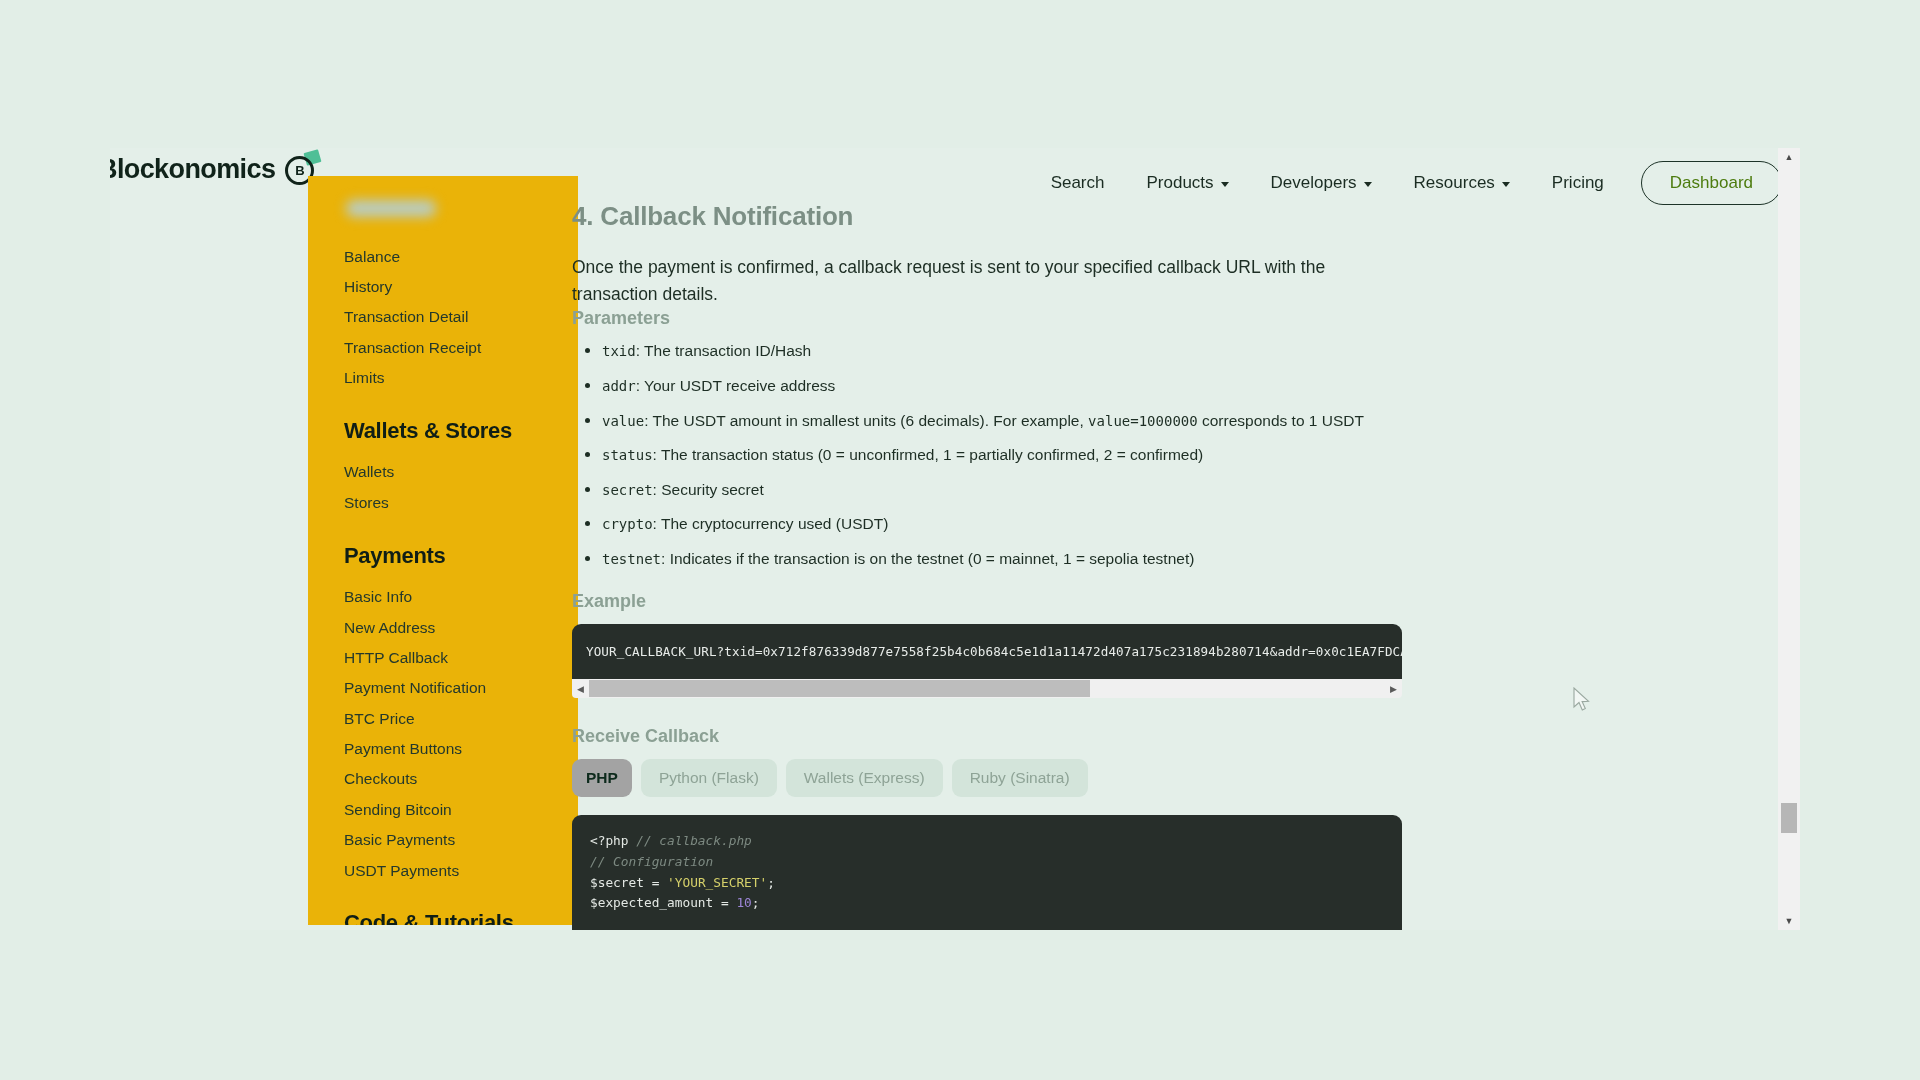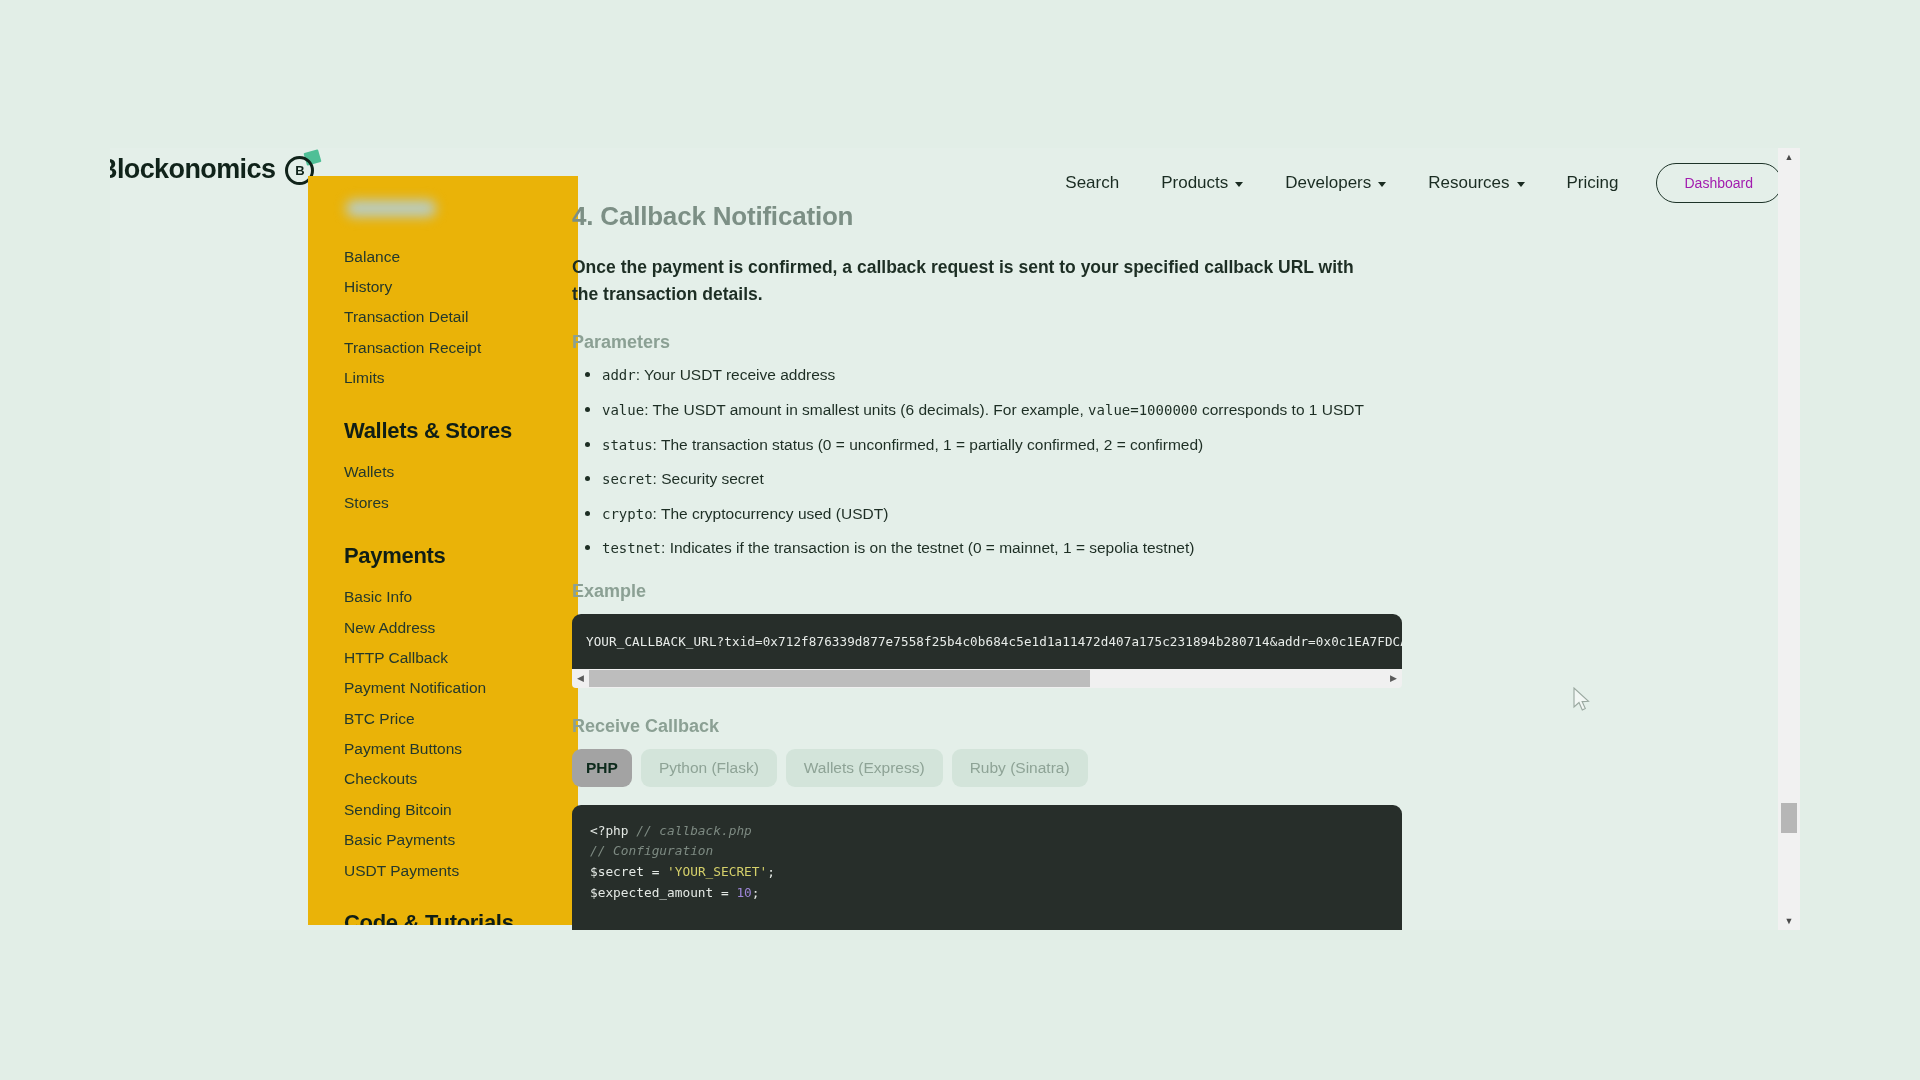--- a/index.html
+++ b/index.html
@@ -74,21 +74,21 @@
     border-right: 4px solid transparent;
     border-top: 5px solid #1a2c22;
     display: inline-block;
     margin-top: 2px;
   }
   #dashboard-btn {
     margin-left: 16px;
     border: 1.6px solid #1d3328;
     border-radius: 28px;
     padding: 11px 28px;
-    font-size: 14px; color: #a21caf;
+    font-size: 17px; color: #4d7c0f;
     background: transparent; cursor: pointer;
     white-space: nowrap;
     font-family: "Liberation Sans", sans-serif;
   }
 
   
   #sidebar {
     position: absolute; left: 198px; top: 28px;
     width: 270px; height: 749px;
     background: #eab308;
@@ -120,21 +120,21 @@
     overflow: hidden;
   }
   .c-inner { padding-left: 0px; width: 830px; }
 
   h2.sec-title {
     font-size: 26px; font-weight: bold; color: #7c8f85;
     margin-bottom: 22px; letter-spacing: -0.2px;
   }
   p.lead {
     font-size: 17.5px; color: #1d2e24; line-height: 1.55;
-    margin-bottom: 24px; max-width: 800px; font-weight: bold;
+    max-width: 800px;
   }
   h3.sub {
     font-size: 18px; font-weight: bold; color: #8ba094;
     margin: 0 0 12px 0;
   }
   ul.params { list-style: none; margin: 0 0 22px 0; }
   ul.params li {
     position: relative;
     font-size: 15.5px; color: #1d2e24;
     padding: 0 0 0 30px; margin-bottom: 14.5px;
@@ -305,20 +305,23 @@
 
     <div id="content">
       <div class="c-inner">
 
         <h2 class="sec-title">4. Callback Notification</h2>
         <p class="lead">Once the payment is confirmed, a callback request is sent to your specified callback URL with the transaction details.</p>
 
         <h3 class="sub">Parameters</h3>
         <ul class="params">
           <li>
+            <code class="mono">txid</code><span>: The transaction ID/Hash</span>
+          </li>
+          <li>
             <code class="mono">addr</code><span>: Your USDT receive address</span>
           </li>
           <li>
             <code class="mono">value</code><span>: The USDT amount in smallest units (6 decimals). For example, </span><code class="mono">value=1000000</code><span> corresponds to 1 USDT</span>
           </li>
           <li>
             <code class="mono">status</code><span>: The transaction status (0 = unconfirmed, 1 = partially confirmed, 2 = confirmed)</span>
           </li>
           <li>
             <code class="mono">secret</code><span>: Security secret</span>

